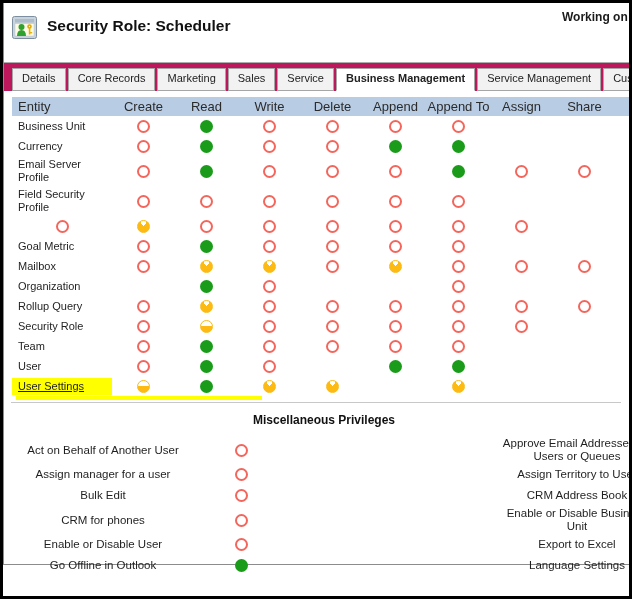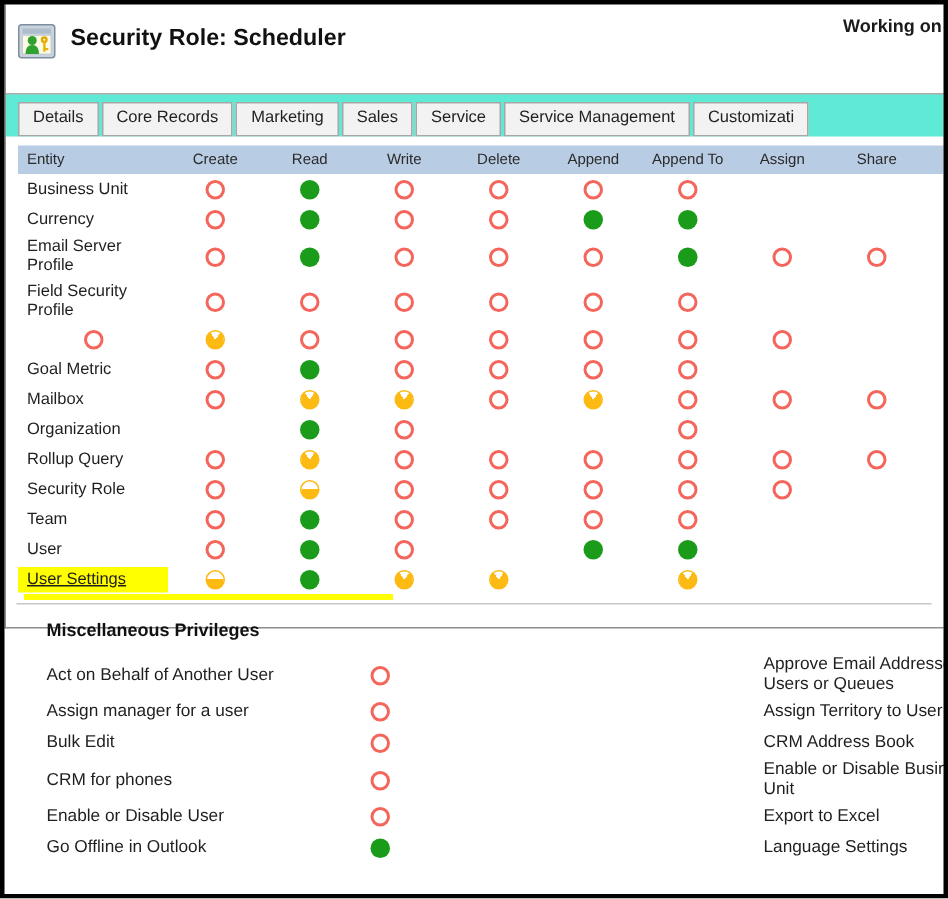--- a/index.html
+++ b/index.html
@@ -1,51 +1,51 @@
 <!DOCTYPE html>
 <html><head>
 <meta charset="utf-8">
 <style>
   html,body{margin:0;padding:0;}
   body{
     width:632px;height:599px;position:relative;overflow:hidden;background:#fff;
     font-family:"Liberation Sans","DejaVu Sans",sans-serif;color:#222;
   }
   .frame{position:absolute;inset:0;border:3px solid #000;pointer-events:none;z-index:50;}
-  .window{position:absolute;top:3px;left:3px;right:3px;height:416px;background:#fff;
+  .window{position:absolute;top:3px;left:3px;right:3px;height:562px;background:#fff;
     border-left:1px solid #8c8c8c;border-bottom:1px solid #8c8c8c;box-sizing:border-box;}
   
   .hdr{position:relative;height:59px;}
   .app-icon{position:absolute;left:7px;top:11px;}
   .title{position:absolute;left:43px;top:14px;font-size:15.5px;font-weight:bold;color:#111;white-space:nowrap;}
   .status{position:absolute;left:558px;top:7px;font-size:12px;font-weight:bold;color:#1a1a1a;white-space:nowrap;}
   
-  .tabstrip{border-top:1px solid #adadad;padding:5px 0 0 8px;height:23px;display:flex;overflow:hidden;background:#5eead4;}
+  .tabstrip{border-top:1px solid #adadad;padding:5px 0 0 8px;height:23px;display:flex;overflow:hidden;background:#be185d;}
   .tab{border:1px solid #a6a6a6;background:#f2f2f2;padding:3px 9px 3px;margin-right:2px;
     font-size:11px;white-space:nowrap;color:#222;flex:0 0 auto;}
   .tab.active{background:#fff;font-weight:bold;border-bottom-color:#fff;}
   
   .ptable{margin-top:6px;padding-left:8px;}
   .perm-header,.perm-row{display:grid;grid-template-columns:100px repeat(8,63px);align-items:center;}
   .perm-header{background:var(--hdrbg);height:19px;}
-  .hcell{font-size:10px;color:#2b2b2b;text-align:center;white-space:nowrap;}
+  .hcell{font-size:13px;color:#2b2b2b;text-align:center;white-space:nowrap;}
   .hcell.entity{text-align:left;padding-left:6px;}
   .perm-row{min-height:20px;}
   .ecell{font-size:11px;line-height:13px;padding:2px 2px 2px 6px;color:#1f1f1f;}
   .ecell.hl{background:var(--hl);text-decoration:underline;}
   .dcell{display:flex;justify-content:center;align-items:center;}
   .dot{width:13px;height:13px;border-radius:50%;display:inline-block;box-sizing:border-box;}
   .dot.none{border:2px solid var(--red);background:#fff;}
   .dot.org{background:var(--green);}
   .dot.deep{border:1px solid var(--gold);background:conic-gradient(from 325deg,#fff 0 70deg,var(--gold) 70deg 360deg);}
   .dot.local{border:1px solid var(--gold);background:linear-gradient(#fff 0 5px,var(--gold) 5px);}
   .hl-tail{height:4px;margin-left:4px;width:246px;background:var(--hl);}
   .divider{border-top:1px solid #c8c8c8;margin:2px 8px 0 7px;}
   
-  .misc{padding-left:27px;margin-top:10px;}
+  .misc{padding-left:15px;margin-top:10px;text-align:center;}
   .misc-heading{font-size:12px;font-weight:bold;color:#111;margin-bottom:10px;}
   .misc-row{display:grid;grid-template-columns:168px 26px 140px 160px 26px;align-items:center;
     min-height:19px;margin-bottom:2px;gap:48px;}
   .mlabel{font-size:11.5px;line-height:13px;color:#1f1f1f;}
   .mdot{display:flex;justify-content:flex-start;align-items:center;}
 </style>
 </head>
 <body style="--red: #f4665c; --green: #1a9c1a; --gold: #fcba12; --hdrbg: #b8cce4; --hl: #ffff00;">
 
 <div class="window">
@@ -66,20 +66,21 @@
     <span class="title">Security Role: Scheduler</span>
     <span class="status">Working on s</span>
   </div>
 
   <div class="tabstrip">
       <div class="tab">Details</div>
       <div class="tab">Core Records</div>
       <div class="tab">Marketing</div>
       <div class="tab">Sales</div>
       <div class="tab">Service</div>
+      <div class="tab active">Business Management</div>
       <div class="tab">Service Management</div>
       <div class="tab">Customizati</div>
     </div>
 
   <div class="ptable">
     <div class="perm-header">
         <div class="hcell entity">Entity</div>
         <div class="hcell">Create</div>
         <div class="hcell">Read</div>
         <div class="hcell">Write</div>

